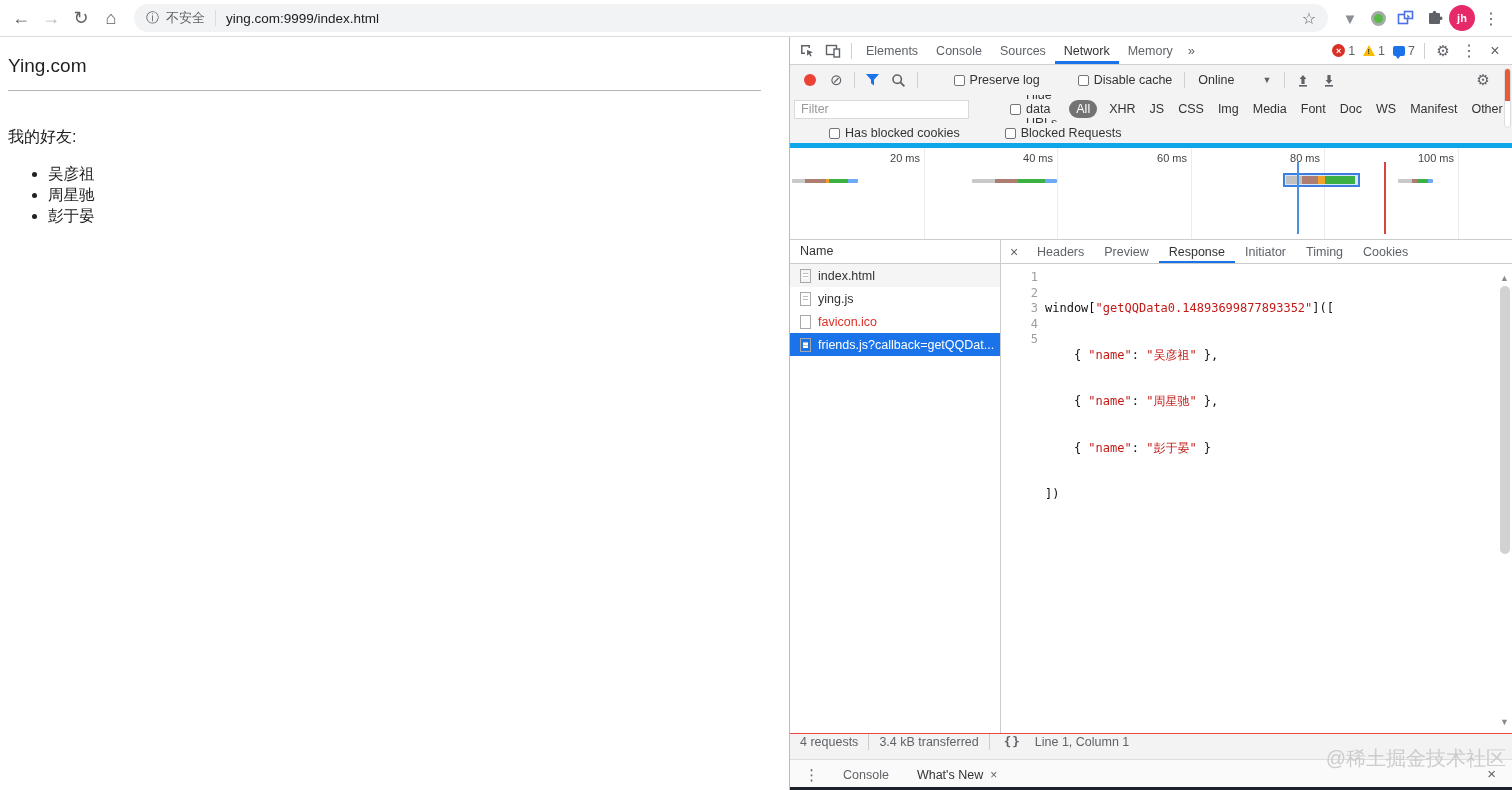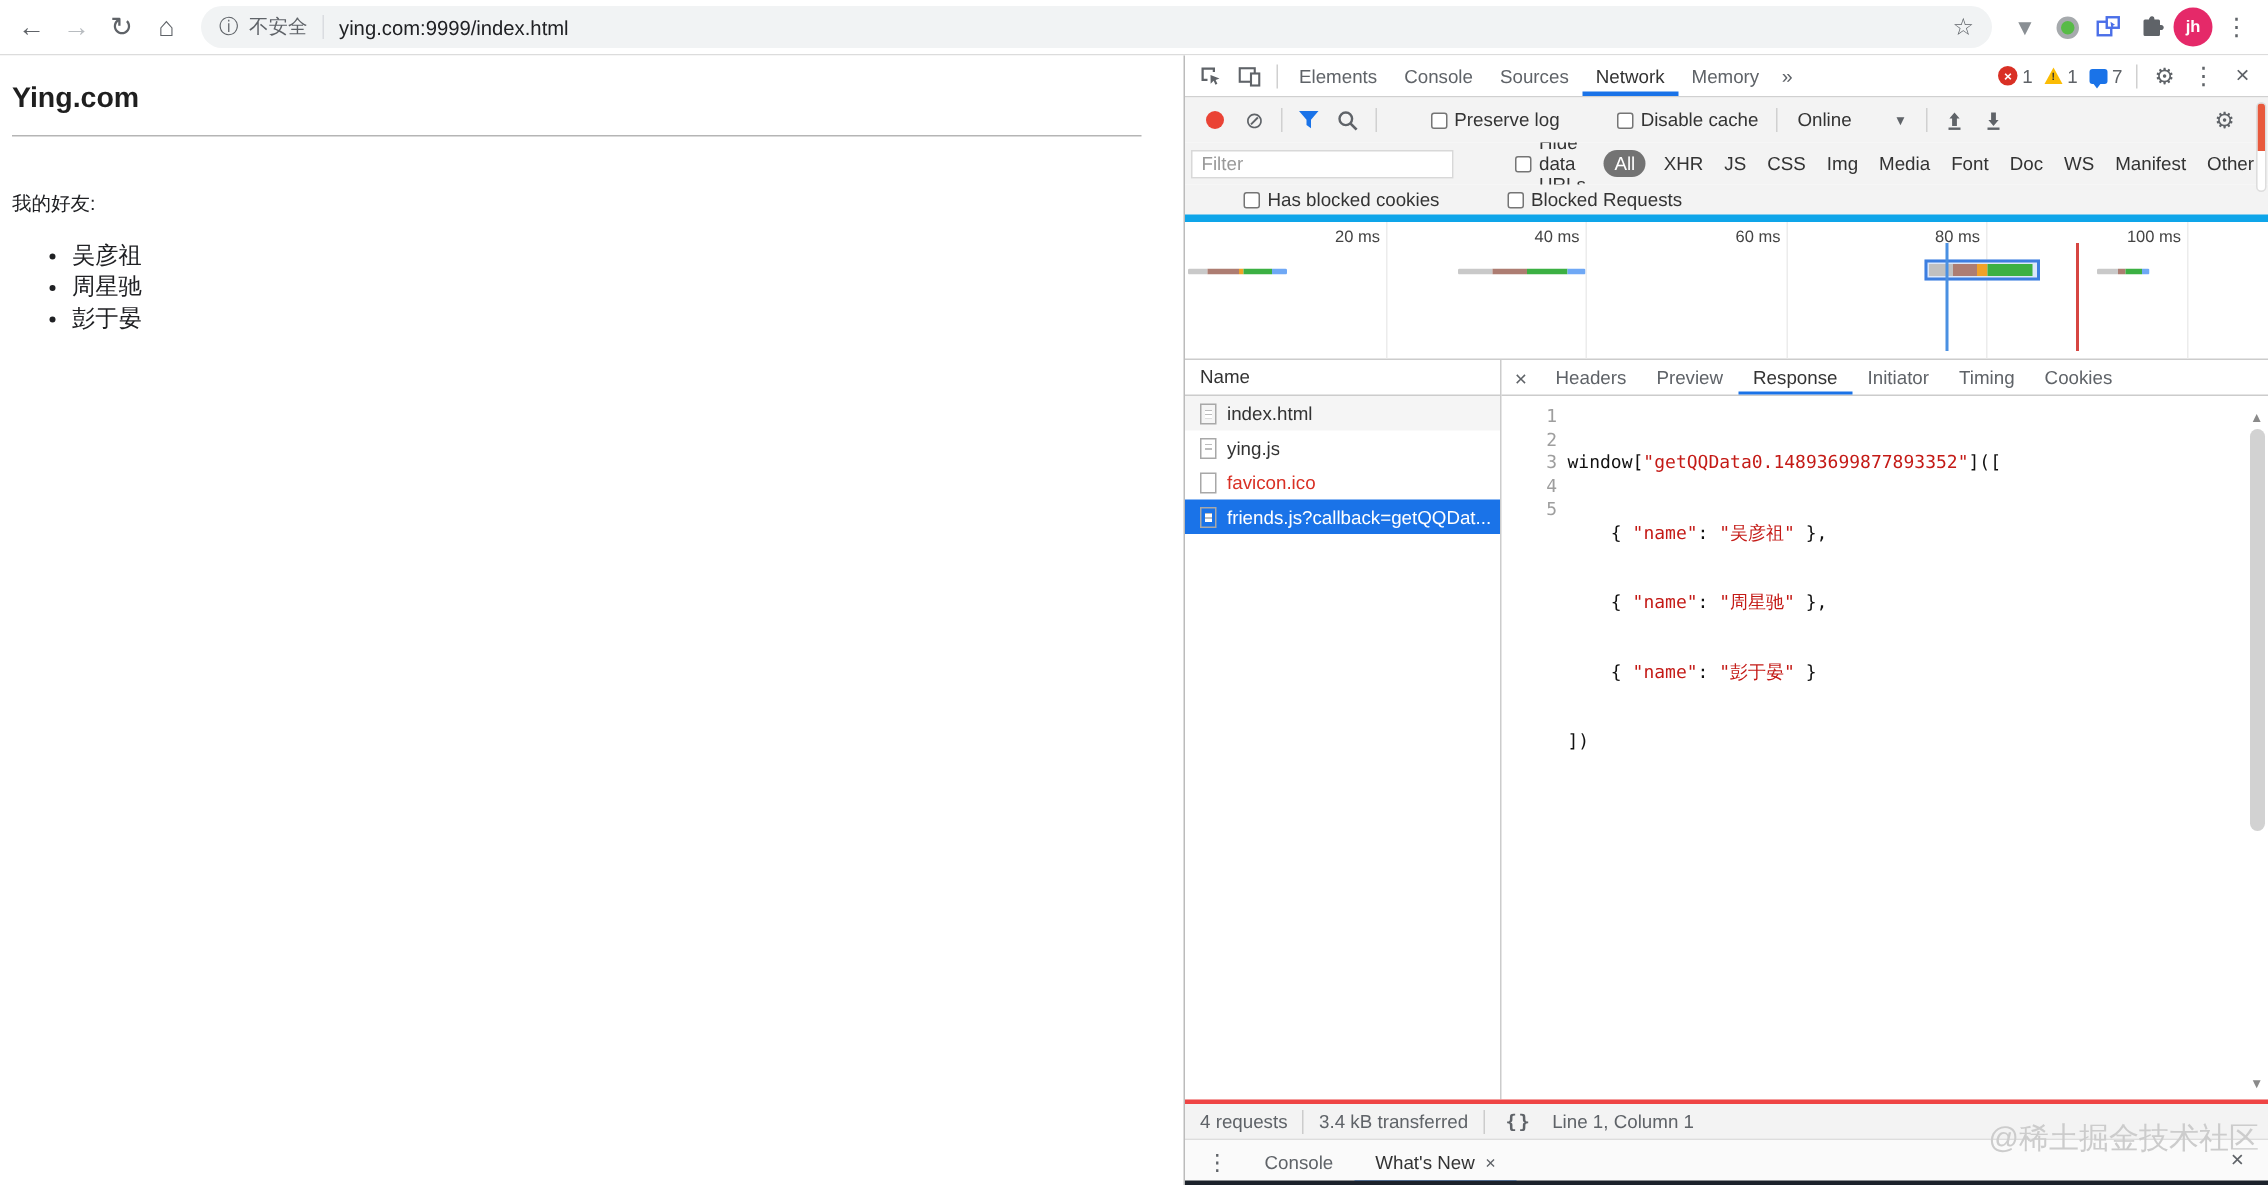--- a/index.html
+++ b/index.html
@@ -21,23 +21,23 @@
   .ext { width:28px; height:28px; display:flex; align-items:center; justify-content:center; flex:0 0 auto; }
   .ext-v { color:#8a8f94; font-size:15px; }
   .ext-green { width:15px; height:15px; border-radius:50%; background:#57bb46; border:3px solid #a6aaad; }
   .avatar { width:26px; height:26px; border-radius:50%; background:#e52969; color:#fff;
     font-size:11px; font-weight:bold; display:flex; align-items:center; justify-content:center; }
   .kebab { font-size:16px; color:#5f6368; }
 
   
   .content { display:flex; height:753px; }
   .page { width:789px; position:relative; background:#fff; }
-  .page h3 { margin:18px 0 0 8px; font-size:19px; font-weight:700; color:#1f1f1f; }
+  .page h3 { margin:18px 0 0 8px; font-size:19px; font-weight:400; color:#1f1f1f; }
   .page hr { border:none; border-top:1px solid #b5b5b5; margin:13px 28px 0 8px; }
-  .friends-label { margin:36px 0 0 8px; font-size:13px; }
+  .friends-label { margin:36px 0 0 8px; font-size:16px; }
   .page ul { margin:15px 0 0 8px; padding-left:40px; font-size:15.5px; line-height:21px; }
 
   
   .devtools { width:723px; border-left:1px solid #bbb; display:flex; flex-direction:column;
     font-size:12.5px; color:#333; position:relative; background:#fff; }
   .sep { width:1px; height:16px; background:#d0d0d0; margin:0 5px; flex:0 0 auto; }
 
   .dt-tabbar { height:28px; display:flex; align-items:center; border-bottom:1px solid #d0d0d0;
     padding:0 4px; background:#fff; flex:0 0 auto; }
   .dt-icobtn { width:26px; height:26px; display:flex; align-items:center; justify-content:center; color:#5f6368; }
@@ -106,22 +106,22 @@
   .resp-tab.active { color:#333; border-bottom:2px solid #1a73e8; padding-top:2px; }
   .code-area { flex:1; display:flex; font-family:"DejaVu Sans Mono", monospace; font-size:12px;
     padding-top:6px; }
   .gutter { width:44px; text-align:right; padding-right:7px; color:#9e9e9e; line-height:15.5px; }
   .codelines { line-height:15.5px; white-space:pre; color:#111; }
   .str { color:#c41a16; }
   .vsb-up { position:absolute; right:3px; top:33px; font-size:9px; color:#8a8a8a; }
   .vsb-thumb { position:absolute; right:2px; top:46px; width:10px; height:268px; background:#d2d2d2; border-radius:5px; }
   .vsb-down { position:absolute; right:3px; bottom:6px; font-size:9px; color:#8a8a8a; }
 
-  .dt-statusbar { height:26px; display:flex; align-items:center; background:#f3f3f3;
-    border-top:3px solid #ef4444; color:#5f6368; flex:0 0 auto; }
+  .dt-statusbar { height:26px; display:flex; align-items:flex-start; background:#f3f3f3;
+    border-top:1px solid #ef4444; color:#5f6368; flex:0 0 auto; }
   .sb-item { padding:0 10px; display:flex; align-items:center; height:16px; }
   .sb-div { width:1px; height:16px; background:#ccc; }
   .braces { font-family:"DejaVu Sans Mono", monospace; font-weight:bold; letter-spacing:1px; margin:0 4px 0 14px; }
 
   .dt-drawer { height:31px; display:flex; align-items:center; background:#fafafa;
     border-top:1px solid #ddd; position:relative; flex:0 0 auto; }
   .drawer-kebab { padding:0 10px 0 14px; color:#5f6368; font-size:15px; }
   .drawer-tab { padding:0 14px; height:100%; display:flex; align-items:center; gap:7px; color:#5f6368; }
   .drawer-tab.active { color:#333; border-bottom:3px solid #1a73e8; padding-top:3px; }
   .drawer-x { font-size:12px; color:#5f6368; }

